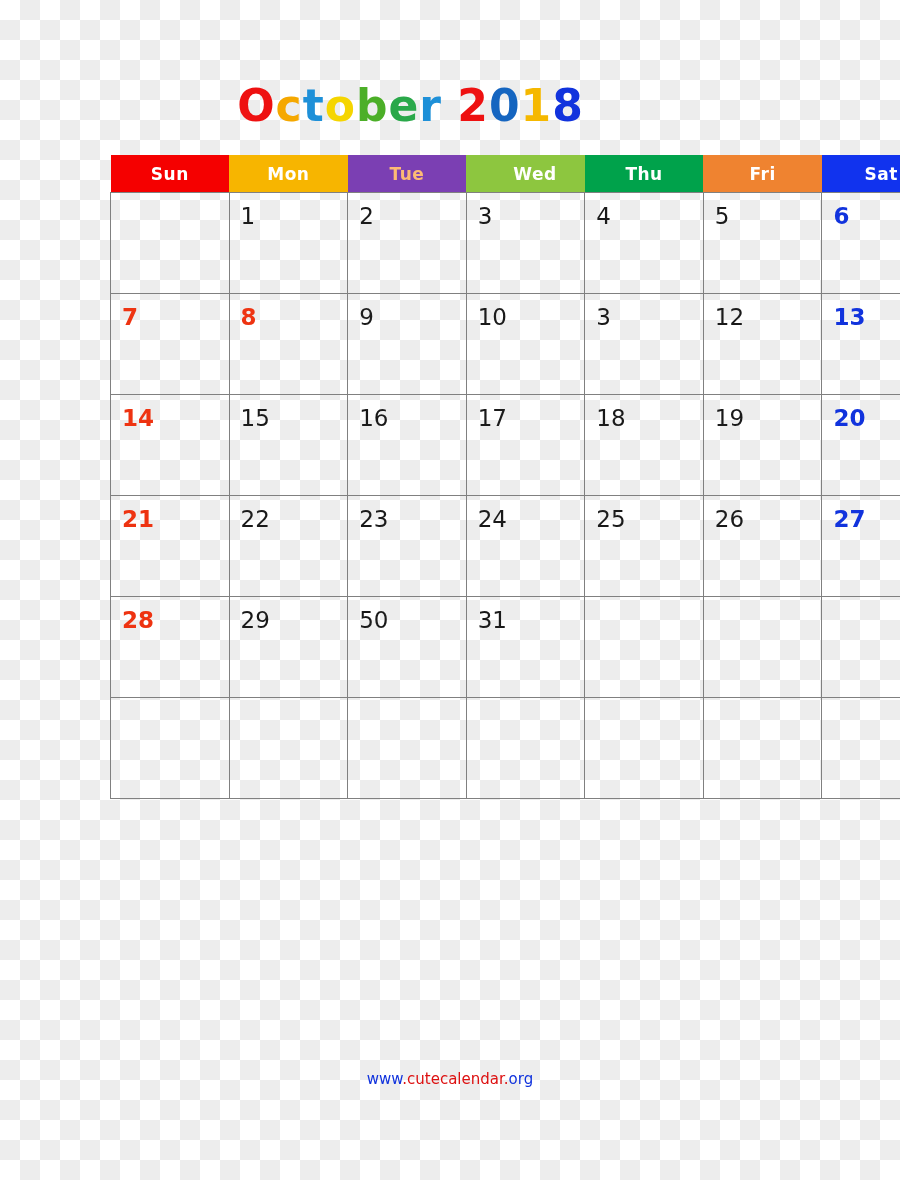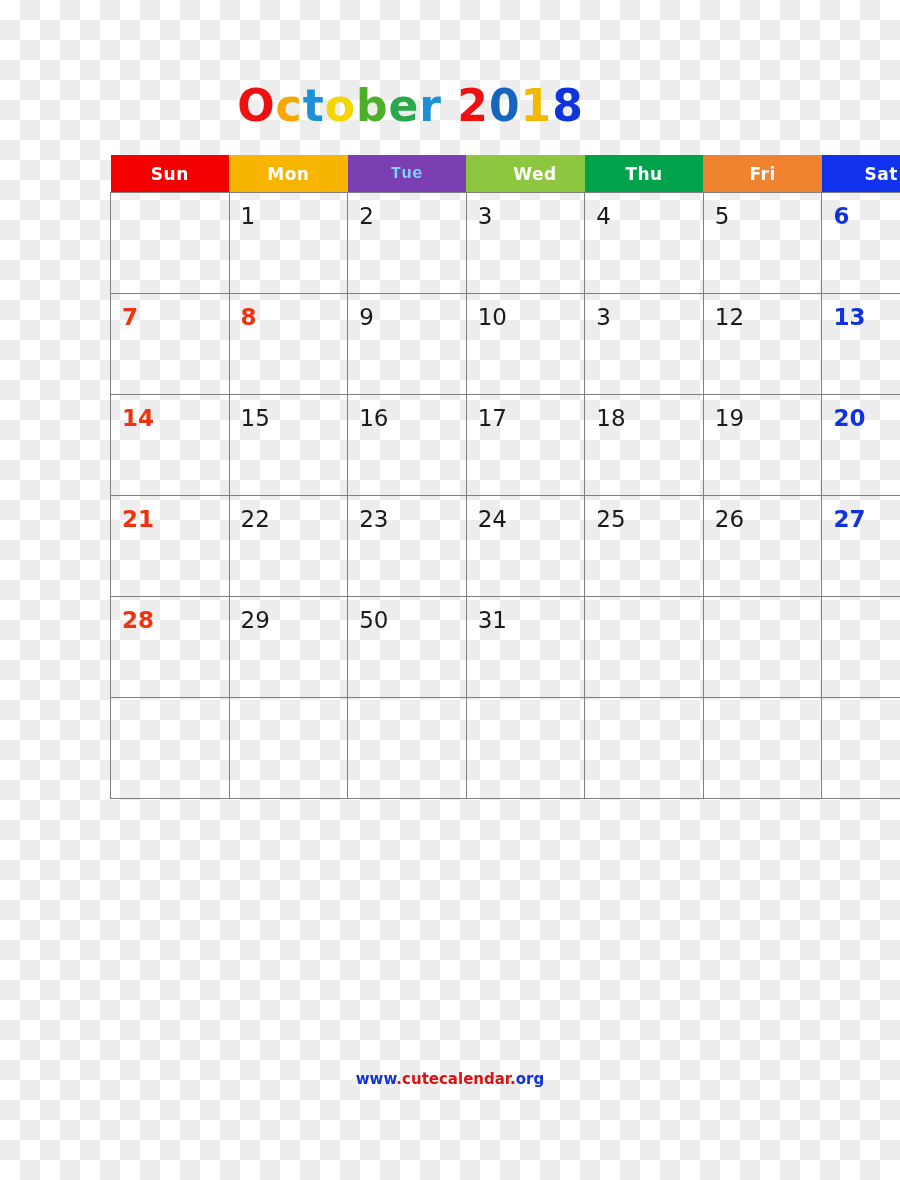--- a/index.html
+++ b/index.html
@@ -89,35 +89,35 @@
 
   
   .footer {
     position: absolute;
     left: 0;
     top: 1070px;
     width: 900px;
     text-align: center;
     font-family: "DejaVu Sans", sans-serif;
     font-size: 15px;
-    font-weight: bold;
+    font-weight: normal;
     white-space: pre;
   }
 </style>
 </head>
 <body>
 
 <div class="title"><span style="color: rgb(238, 17, 17);">O</span><span style="color: rgb(245, 168, 0);">c</span><span style="color: rgb(30, 144, 216);">t</span><span style="color: rgb(245, 213, 0);">o</span><span style="color: rgb(76, 175, 40);">b</span><span style="color: rgb(42, 168, 74);">e</span><span style="color: rgb(30, 144, 216);">r</span><span class="sp" style="color: rgb(0, 0, 0);"> </span><span style="color: rgb(238, 17, 17);">2</span><span style="color: rgb(21, 101, 192);">0</span><span style="color: rgb(245, 184, 0);">1</span><span style="color: rgb(17, 51, 221);">8</span></div>
 
 <table class="calendar">
   <thead>
     <tr>
         <th style="background: rgb(245, 0, 0); color: rgb(255, 255, 255);">Sun</th>
         <th style="background: rgb(247, 181, 0); color: rgb(255, 255, 255);">Mon</th>
-        <th style="background: rgb(123, 63, 179); color: #7dd3fc; font-family: Liberation Mono, monospace;">Tue</th>
+        <th style="background: rgb(123, 63, 179); color: #fdba74;">Tue</th>
         <th style="background: rgb(141, 198, 63); color: rgb(255, 255, 255); padding-left: 19px;">Wed</th>
         <th style="background: rgb(0, 162, 75); color: rgb(255, 255, 255); margin-top: 44px;">Thu</th>
         <th style="background: rgb(239, 131, 48); color: rgb(255, 255, 255);">Fri</th>
         <th style="background: rgb(17, 51, 238); color: rgb(255, 255, 255);">Sat</th>
       </tr>
   </thead>
   <tbody>
       <tr>
         <td>
           <span class="daynum empty"></span>

